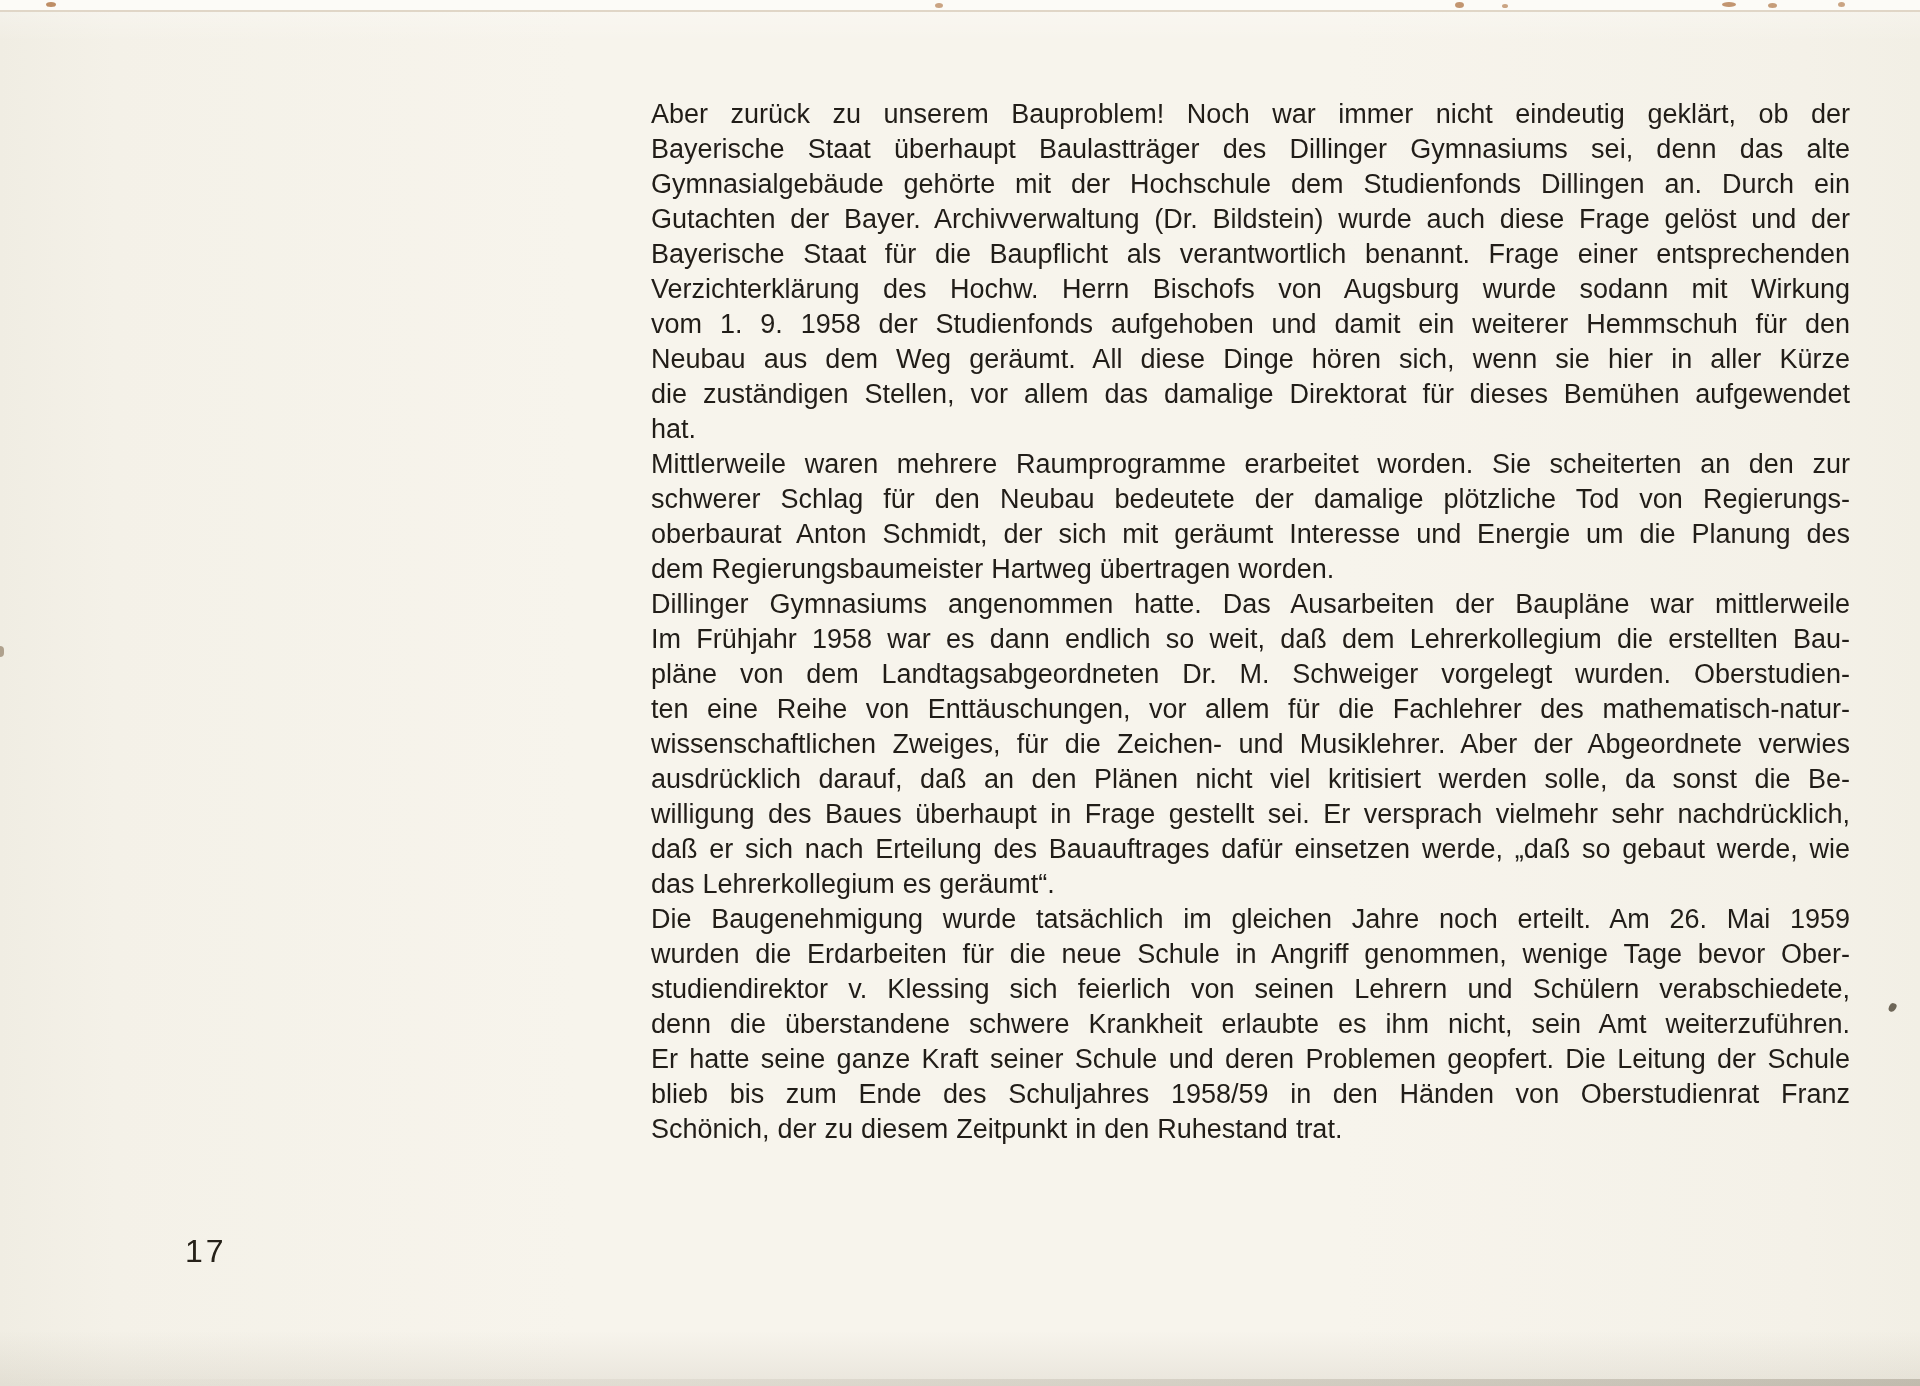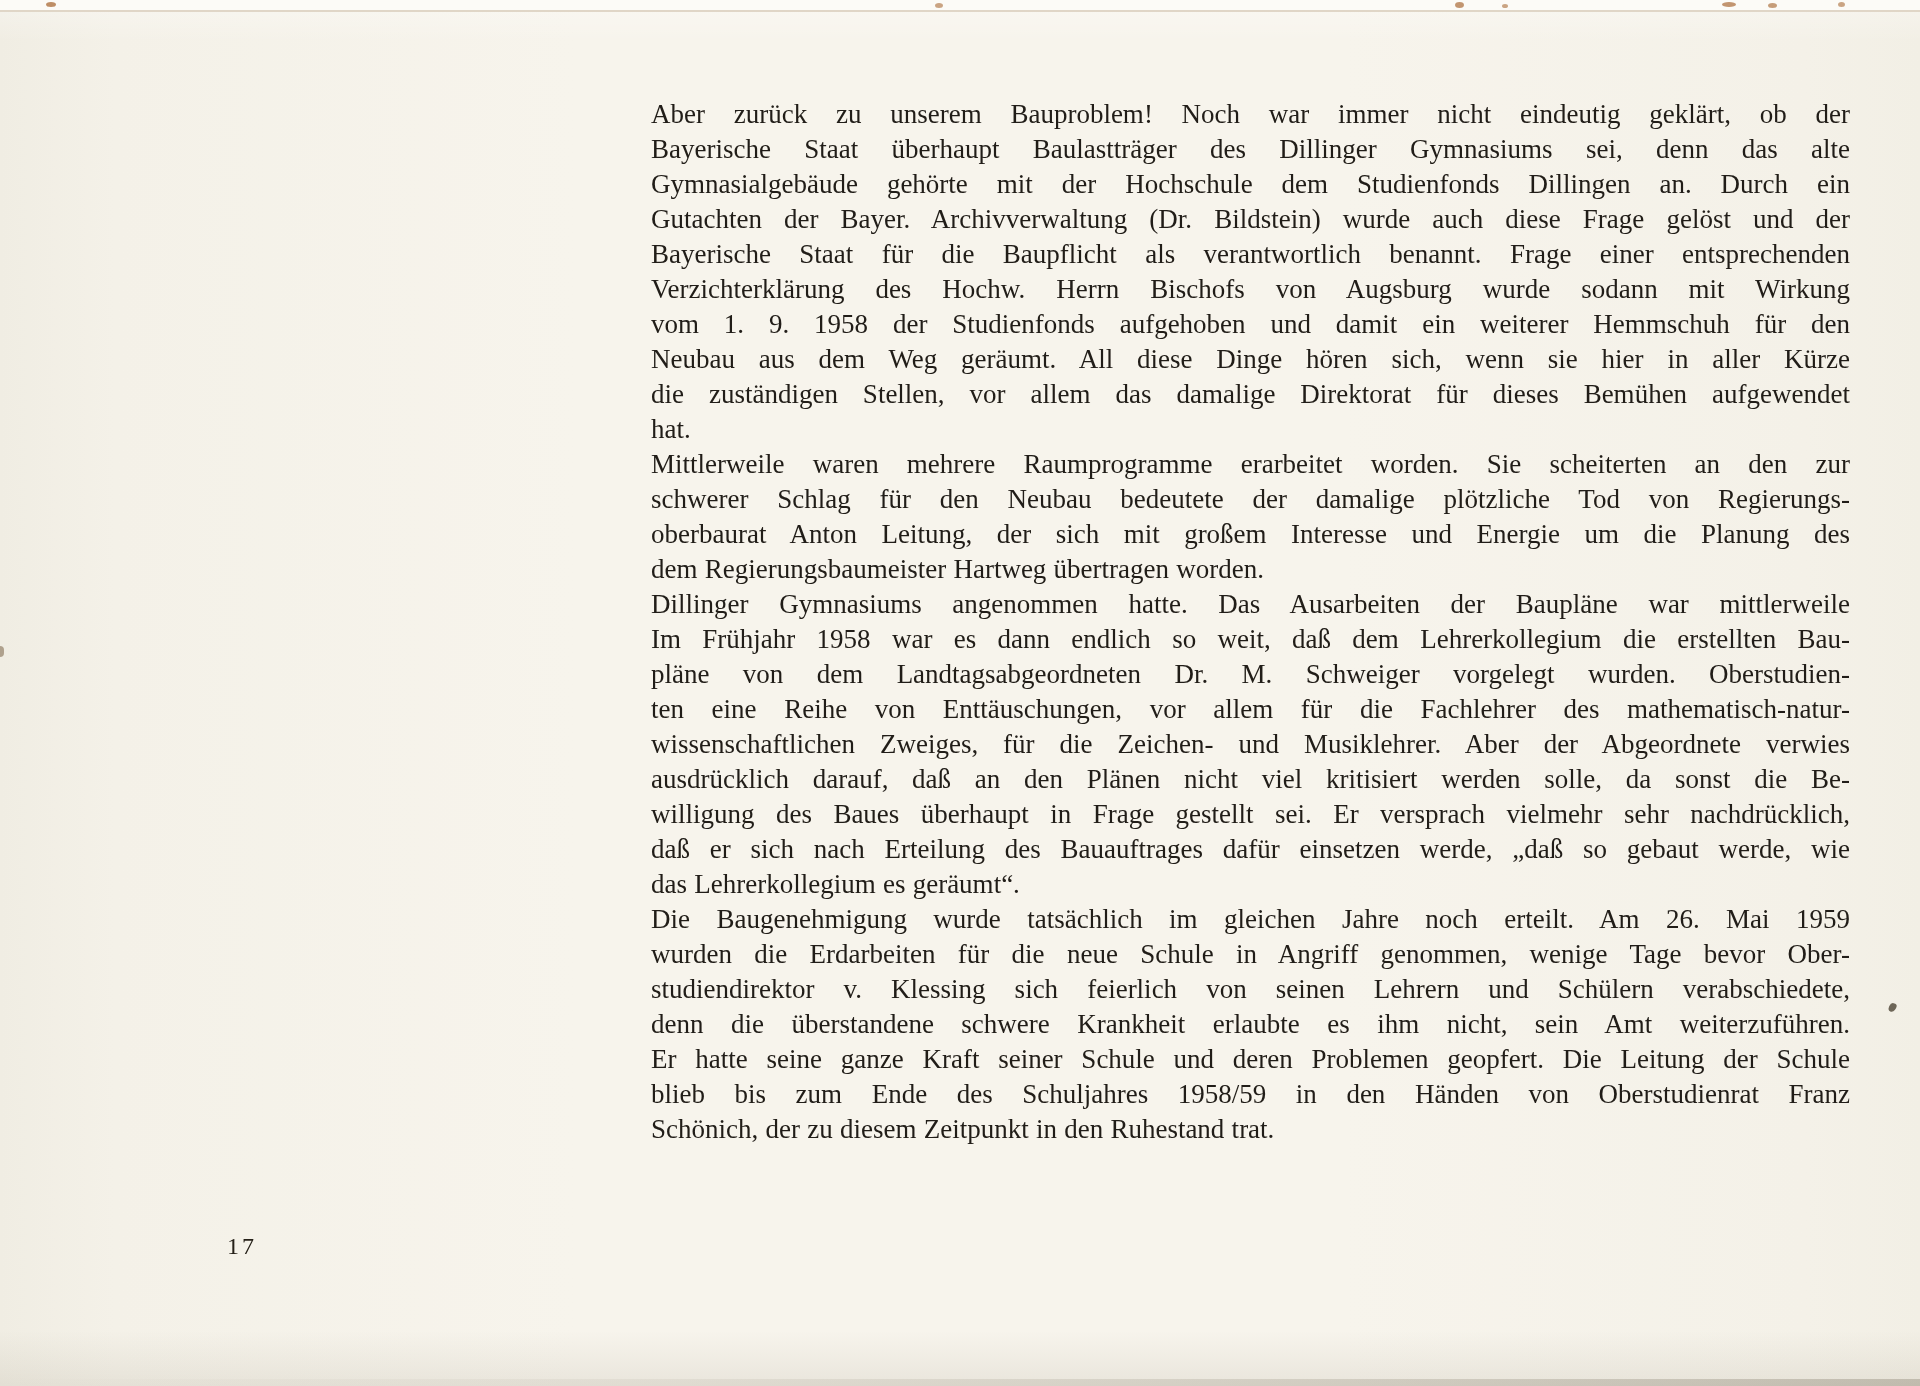--- a/index.html
+++ b/index.html
@@ -8,21 +8,21 @@
     background: #e8e5dc;
   }
   .page {
     position: relative;
     width: 1920px;
     height: 1386px;
     overflow: hidden;
     background:
       linear-gradient(180deg, rgba(255,255,255,0.35) 0%, rgba(255,255,255,0) 3%, rgba(0,0,0,0) 96%, rgba(110,98,76,0.10) 100%),
       linear-gradient(90deg, #f0ede3 0%, #f4f1e8 6%, #f7f4ec 30%, #f7f4ec 70%, #f4f1e8 94%, #f2efe5 100%);
-    font-family: Liberation Serif, serif;
+    font-family: Liberation Sans, sans-serif;
   }
   
   .top-edge {
     position: absolute;
     top: 0; left: 0; right: 0;
     height: 10px;
     background: #fcfbf7;
     border-bottom: 2px solid rgba(150, 118, 74, 0.28);
   }
   .speck {
@@ -81,24 +81,23 @@
     text-align-last: justify;
     word-spacing: 0.5px;
   }
   .line.para-end {
     text-align-last: left;
   }
   .page-number {
     position: absolute;
     left: 185px;
     top: 1233px;
-    font-size: 24px;
+    font-size: 32px;
     letter-spacing: 3px;
     color: #262119;
-    margin-left: 42px;
   }
 </style>
 </head>
 <body>
 
 <div class="page">
   <div class="top-edge"></div>
   <div class="speck s1"></div>
   <div class="speck s2"></div>
   <div class="speck s3"></div>
@@ -114,21 +113,21 @@
       <div class="line">Gymnasialgebäude gehörte mit der Hochschule dem Studienfonds Dillingen an. Durch ein</div>
       <div class="line">Gutachten der Bayer. Archivverwaltung (Dr. Bildstein) wurde auch diese Frage gelöst und der</div>
       <div class="line">Bayerische Staat für die Baupflicht als verantwortlich benannt. Frage einer entsprechenden</div>
       <div class="line">Verzichterklärung des Hochw. Herrn Bischofs von Augsburg wurde sodann mit Wirkung</div>
       <div class="line">vom 1. 9. 1958 der Studienfonds aufgehoben und damit ein weiterer Hemmschuh für den</div>
       <div class="line">Neubau aus dem Weg geräumt. All diese Dinge hören sich, wenn sie hier in aller Kürze</div>
       <div class="line">die zuständigen Stellen, vor allem das damalige Direktorat für dieses Bemühen aufgewendet</div>
       <div class="line para-end">hat.</div>
       <div class="line">Mittlerweile waren mehrere Raumprogramme erarbeitet worden. Sie scheiterten an den zur</div>
       <div class="line">schwerer Schlag für den Neubau bedeutete der damalige plötzliche Tod von Regierungs-</div>
-      <div class="line">oberbaurat Anton Leitung, der sich mit großem Interesse und Energie um die Planung des</div>
+      <div class="line">oberbaurat Anton Schmidt, der sich mit geräumt Interesse und Energie um die Planung des</div>
       <div class="line para-end">dem Regierungsbaumeister Hartweg übertragen worden.</div>
       <div class="line">Dillinger Gymnasiums angenommen hatte. Das Ausarbeiten der Baupläne war mittlerweile</div>
       <div class="line">Im Frühjahr 1958 war es dann endlich so weit, daß dem Lehrerkollegium die erstellten Bau-</div>
       <div class="line">pläne von dem Landtagsabgeordneten Dr. M. Schweiger vorgelegt wurden. Oberstudien-</div>
       <div class="line">ten eine Reihe von Enttäuschungen, vor allem für die Fachlehrer des mathematisch-natur-</div>
       <div class="line">wissenschaftlichen Zweiges, für die Zeichen- und Musiklehrer. Aber der Abgeordnete verwies</div>
       <div class="line">ausdrücklich darauf, daß an den Plänen nicht viel kritisiert werden solle, da sonst die Be-</div>
       <div class="line">willigung des Baues überhaupt in Frage gestellt sei. Er versprach vielmehr sehr nachdrücklich,</div>
       <div class="line">daß er sich nach Erteilung des Bauauftrages dafür einsetzen werde, „daß so gebaut werde, wie</div>
       <div class="line para-end">das Lehrerkollegium es geräumt“.</div>

